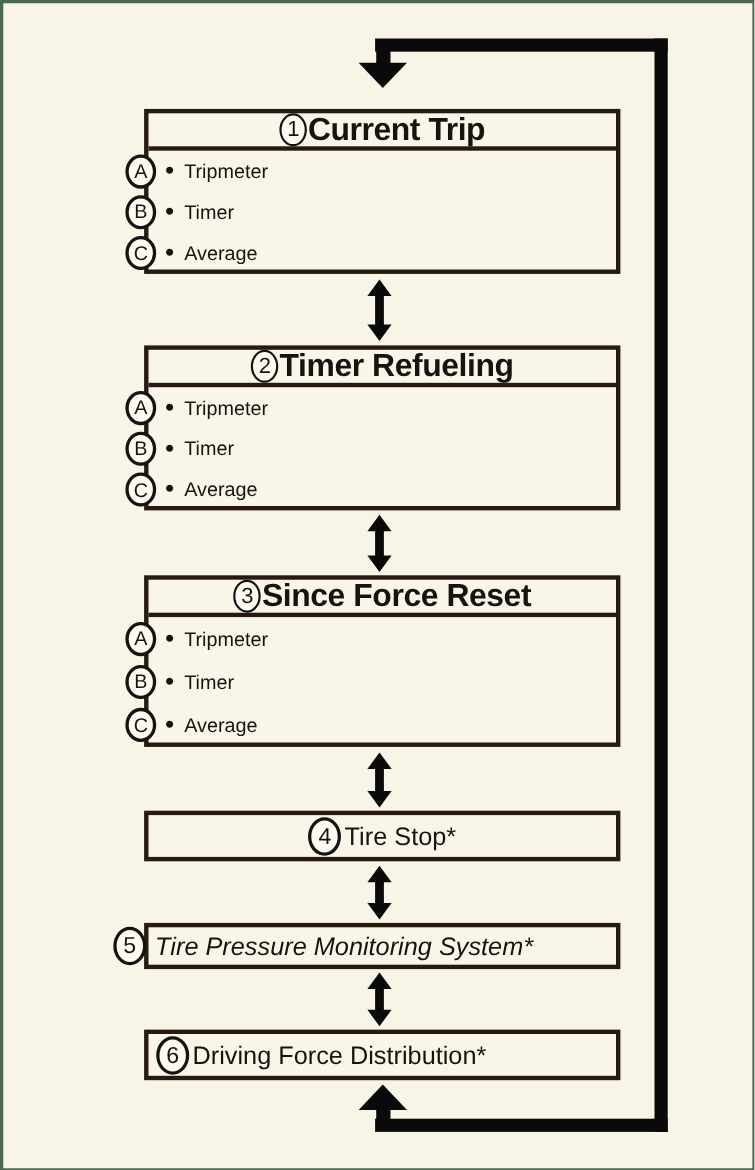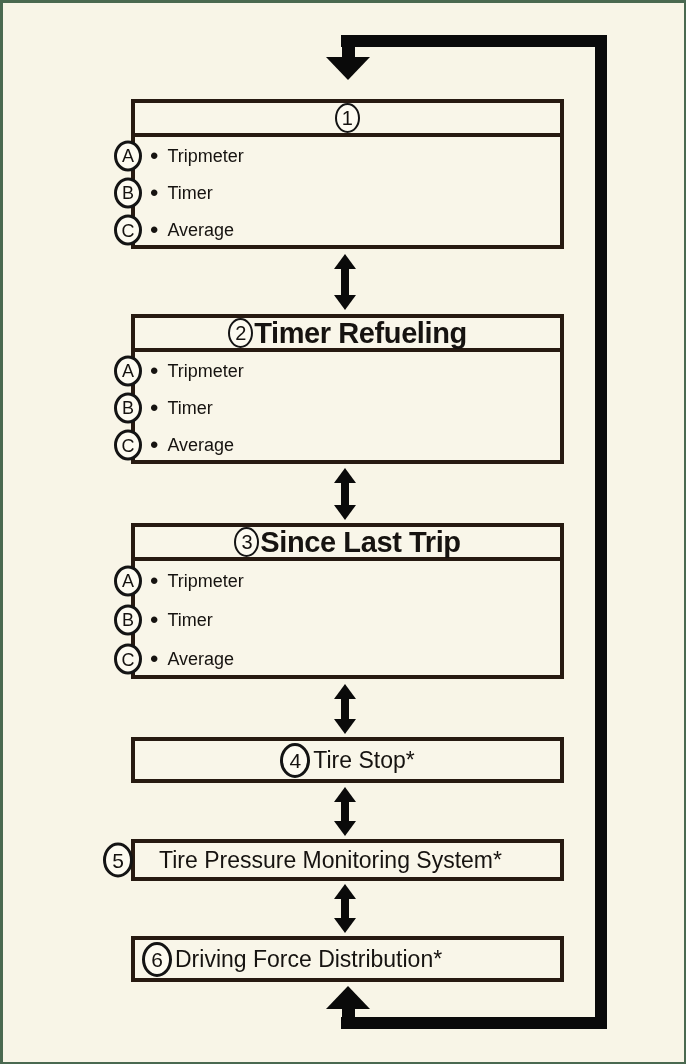--- a/index.html
+++ b/index.html
@@ -67,21 +67,21 @@
     background:#fdfbf1;display:flex;align-items:center;justify-content:center;
     font-size:18px;line-height:1;
   }
   .bullet{font-size:24px;line-height:1;margin:0 9px 0 3px;}
   .ilabel{font-size:18px;line-height:1;}
   .single{display:flex;align-items:center;font-size:23px;line-height:1;white-space:nowrap;}
   .single .ncircle{width:24px;height:29px;font-size:21px;border-width:3px;}
   .single.centered{justify-content:center;}
   .single .outside{position:absolute;left:-32px;top:50%;transform:translateY(-50%);}
   .single .stitle{margin-left:2px;}
-  .single .stitle.after-outside{margin-left:24px;}
+  .single .stitle.after-outside{margin-left:6px;font-style:italic;}
   .single.leftpad{padding-left:7px;}
 </style>
 </head>
 <body>
 
 <div class="frame">
 
   <div class="loop" id="loop-top"></div>
   <div class="loop" id="loop-right"></div>
   <div class="loop" id="loop-bottom"></div>
@@ -112,20 +112,21 @@
   </div>
   <div class="varrow" style="top:881px;height:49px;">
     <div class="tri-up"></div>
     <div class="stem"></div>
     <div class="tri-down"></div>
   </div>
 
   <div class="mbox" style="top:96px;height:150px;">
     <div class="mbox-header">
       <span class="ncircle">1</span>
+      <span>Current Trip</span>
     </div>
     <div class="mbody">
       <div class="irow">
         <span class="lcircle">A</span>
         <span class="bullet">•</span>
         <span class="ilabel">Tripmeter</span>
       </div>
       <div class="irow">
         <span class="lcircle">B</span>
         <span class="bullet">•</span>
@@ -159,21 +160,21 @@
         <span class="lcircle">C</span>
         <span class="bullet">•</span>
         <span class="ilabel">Average</span>
       </div>
     </div>
   </div>
 
   <div class="mbox" style="top:520px;height:156px;">
     <div class="mbox-header">
       <span class="ncircle">3</span>
-      <span>Since Last Trip</span>
+      <span>Since Force Reset</span>
     </div>
     <div class="mbody">
       <div class="irow">
         <span class="lcircle">A</span>
         <span class="bullet">•</span>
         <span class="ilabel">Tripmeter</span>
       </div>
       <div class="irow">
         <span class="lcircle">B</span>
         <span class="bullet">•</span>

